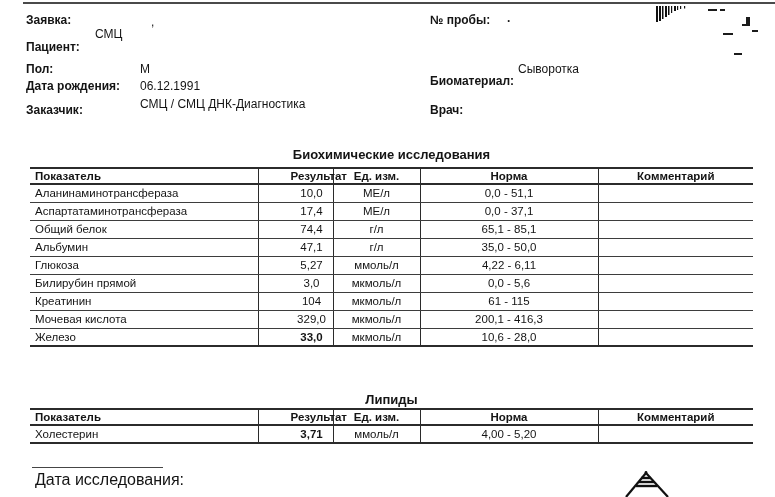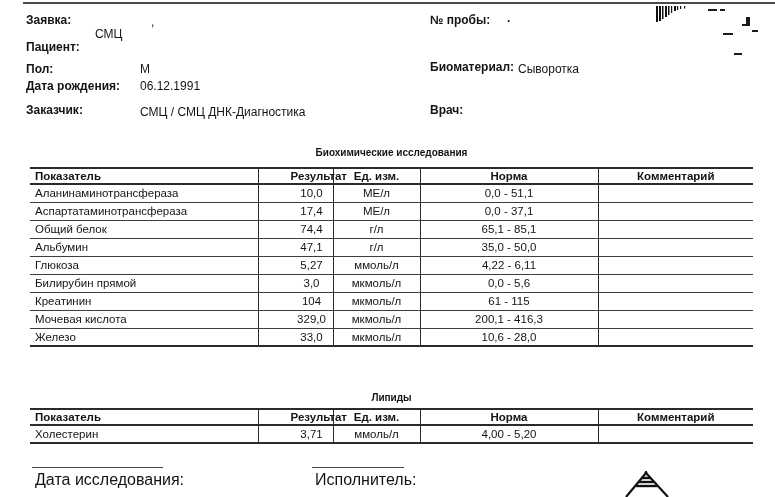--- a/index.html
+++ b/index.html
@@ -6,34 +6,34 @@
   html,body { background:#fff; }
   body { font-family:"Liberation Sans", sans-serif; color:#141414; }
   .page { position:relative; width:775px; height:497px; background:#fff; overflow:hidden; }
 
   .toprule { position:absolute; left:23px; top:2px; width:752px; height:2px; background:#4a4a4a; }
 
   .lbl { position:absolute; font-weight:bold; font-size:12px; white-space:nowrap; }
   .val { position:absolute; font-size:12px; white-space:nowrap; }
 
   .section-title { position:absolute; left:30px; width:723px; text-align:center;
-                   font-weight:bold; font-size:10px; }
+                   font-weight:bold; font-size:13px; }
 
   .tablewrap { position:absolute; left:30px; }
   table { border-collapse:collapse; table-layout:fixed; width:723px; font-size:11.5px; color:#141414; }
   thead th { border-top:2px solid #2b2b2b; border-bottom:2px solid #2b2b2b;
              height:16px; font-size:11.5px; font-weight:bold; padding:0; }
   tbody td { height:18px; padding:0; border-bottom:1px solid #3d3d3d; }
   tbody tr:last-child td { border-bottom:2px solid #2b2b2b; }
   .c0 { width:228px; text-align:left; padding-left:5px; border-right:1px solid #2b2b2b; }
   .c1 { width:75px;  text-align:center; border-right:1px solid #2b2b2b;padding-left:32px; }
   .c2 { width:87px;  text-align:center; border-right:1px solid #2b2b2b; }
   .c3 { width:178px; text-align:center; border-right:1px solid #2b2b2b; }
   .c4 { width:155px; text-align:center; }
-  td.bold { font-weight:normal;text-align:center; }
+  td.bold { font-weight:bold;text-align:center; }
 
   .sig-seg { position:absolute; top:467px; border-top:1.5px solid #454545;
              padding:3px 0 0 3px; font-size:16px; white-space:nowrap; }
 
   .artifact { position:absolute; background:#1b1b1b; }
   .artifact-txt { position:absolute; font-size:12px; color:#1b1b1b; }
 
   svg { position:absolute; }
 </style>
 </head>
@@ -49,26 +49,26 @@
 
   <div class="lbl" style="left:26px; top:40px;">Пациент:</div>
 
   <div class="lbl" style="left:26px; top:62px;">Пол:</div>
   <div class="val" style="left:140px; top:62px;">М</div>
 
   <div class="lbl" style="left:26px; top:79px;">Дата рождения:</div>
   <div class="val" style="left:140px; top:79px;">06.12.1991</div>
 
   <div class="lbl" style="left:26px; top:103px;">Заказчик:</div>
-  <div class="val" style="left:140px; top:105px;">СМЦ / СМЦ ДНК-Диагностика</div>
+  <div class="val" style="left:140px; top:97px;">СМЦ / СМЦ ДНК-Диагностика</div>
 
   <div class="lbl" style="left:430px; top:13px;">№ пробы:</div>
   <div class="artifact-txt" style="left:507px; top:11px; font-weight:bold;">.</div>
 
-  <div class="lbl" style="left:430px; top:60px;">Биоматериал:</div>
+  <div class="lbl" style="left:430px; top:74px;">Биоматериал:</div>
   <div class="val" style="left:518px; top:62px;">Сыворотка</div>
 
   <div class="lbl" style="left:430px; top:103px;">Врач:</div>
 
   <svg style="left:656px; top:6px;" width="34" height="18" viewBox="0 0 34 18">
     <rect x="0" y="0" width="2" height="16" fill="#111"></rect>
     <rect x="3" y="0" width="2" height="15" fill="#111"></rect>
     <rect x="6" y="0" width="1.5" height="13" fill="#111"></rect>
     <rect x="9" y="0" width="2" height="11" fill="#111"></rect>
     <rect x="12" y="0" width="1.5" height="9" fill="#111"></rect>
@@ -187,21 +187,20 @@
             <td class="c1 bold">3,71</td>
             <td class="c2">ммоль/л</td>
             <td class="c3">4,00 - 5,20</td>
             <td class="c4"></td>
           </tr>
         </tbody>
     </table>
   </div>
 
   <div class="sig-seg" style="left:32px;  width:131px;">Дата исследования:</div>
-  <div class="sig-seg" style="left:312px; width:92px;">Исполнитель:</div>
   <div class="sig-seg" style="left:410px; width:337px;margin-top:40px;">Хасанова Е. В.</div>
 
   <svg style="left:616px; top:470px;" width="60" height="27" viewBox="0 0 60 27">
     <circle cx="30" cy="2.5" r="1.4" fill="#111"></circle>
     <line x1="30" y1="3" x2="10" y2="27" stroke="#111" stroke-width="2.2"></line>
     <line x1="30" y1="3" x2="52" y2="27" stroke="#111" stroke-width="2.2"></line>
     <line x1="25" y1="8" x2="35" y2="8" stroke="#111" stroke-width="2.4"></line>
     <line x1="23" y1="12" x2="38" y2="12" stroke="#111" stroke-width="2.4"></line>
     <line x1="20" y1="16" x2="41" y2="16" stroke="#111" stroke-width="2.4"></line>
   </svg>

